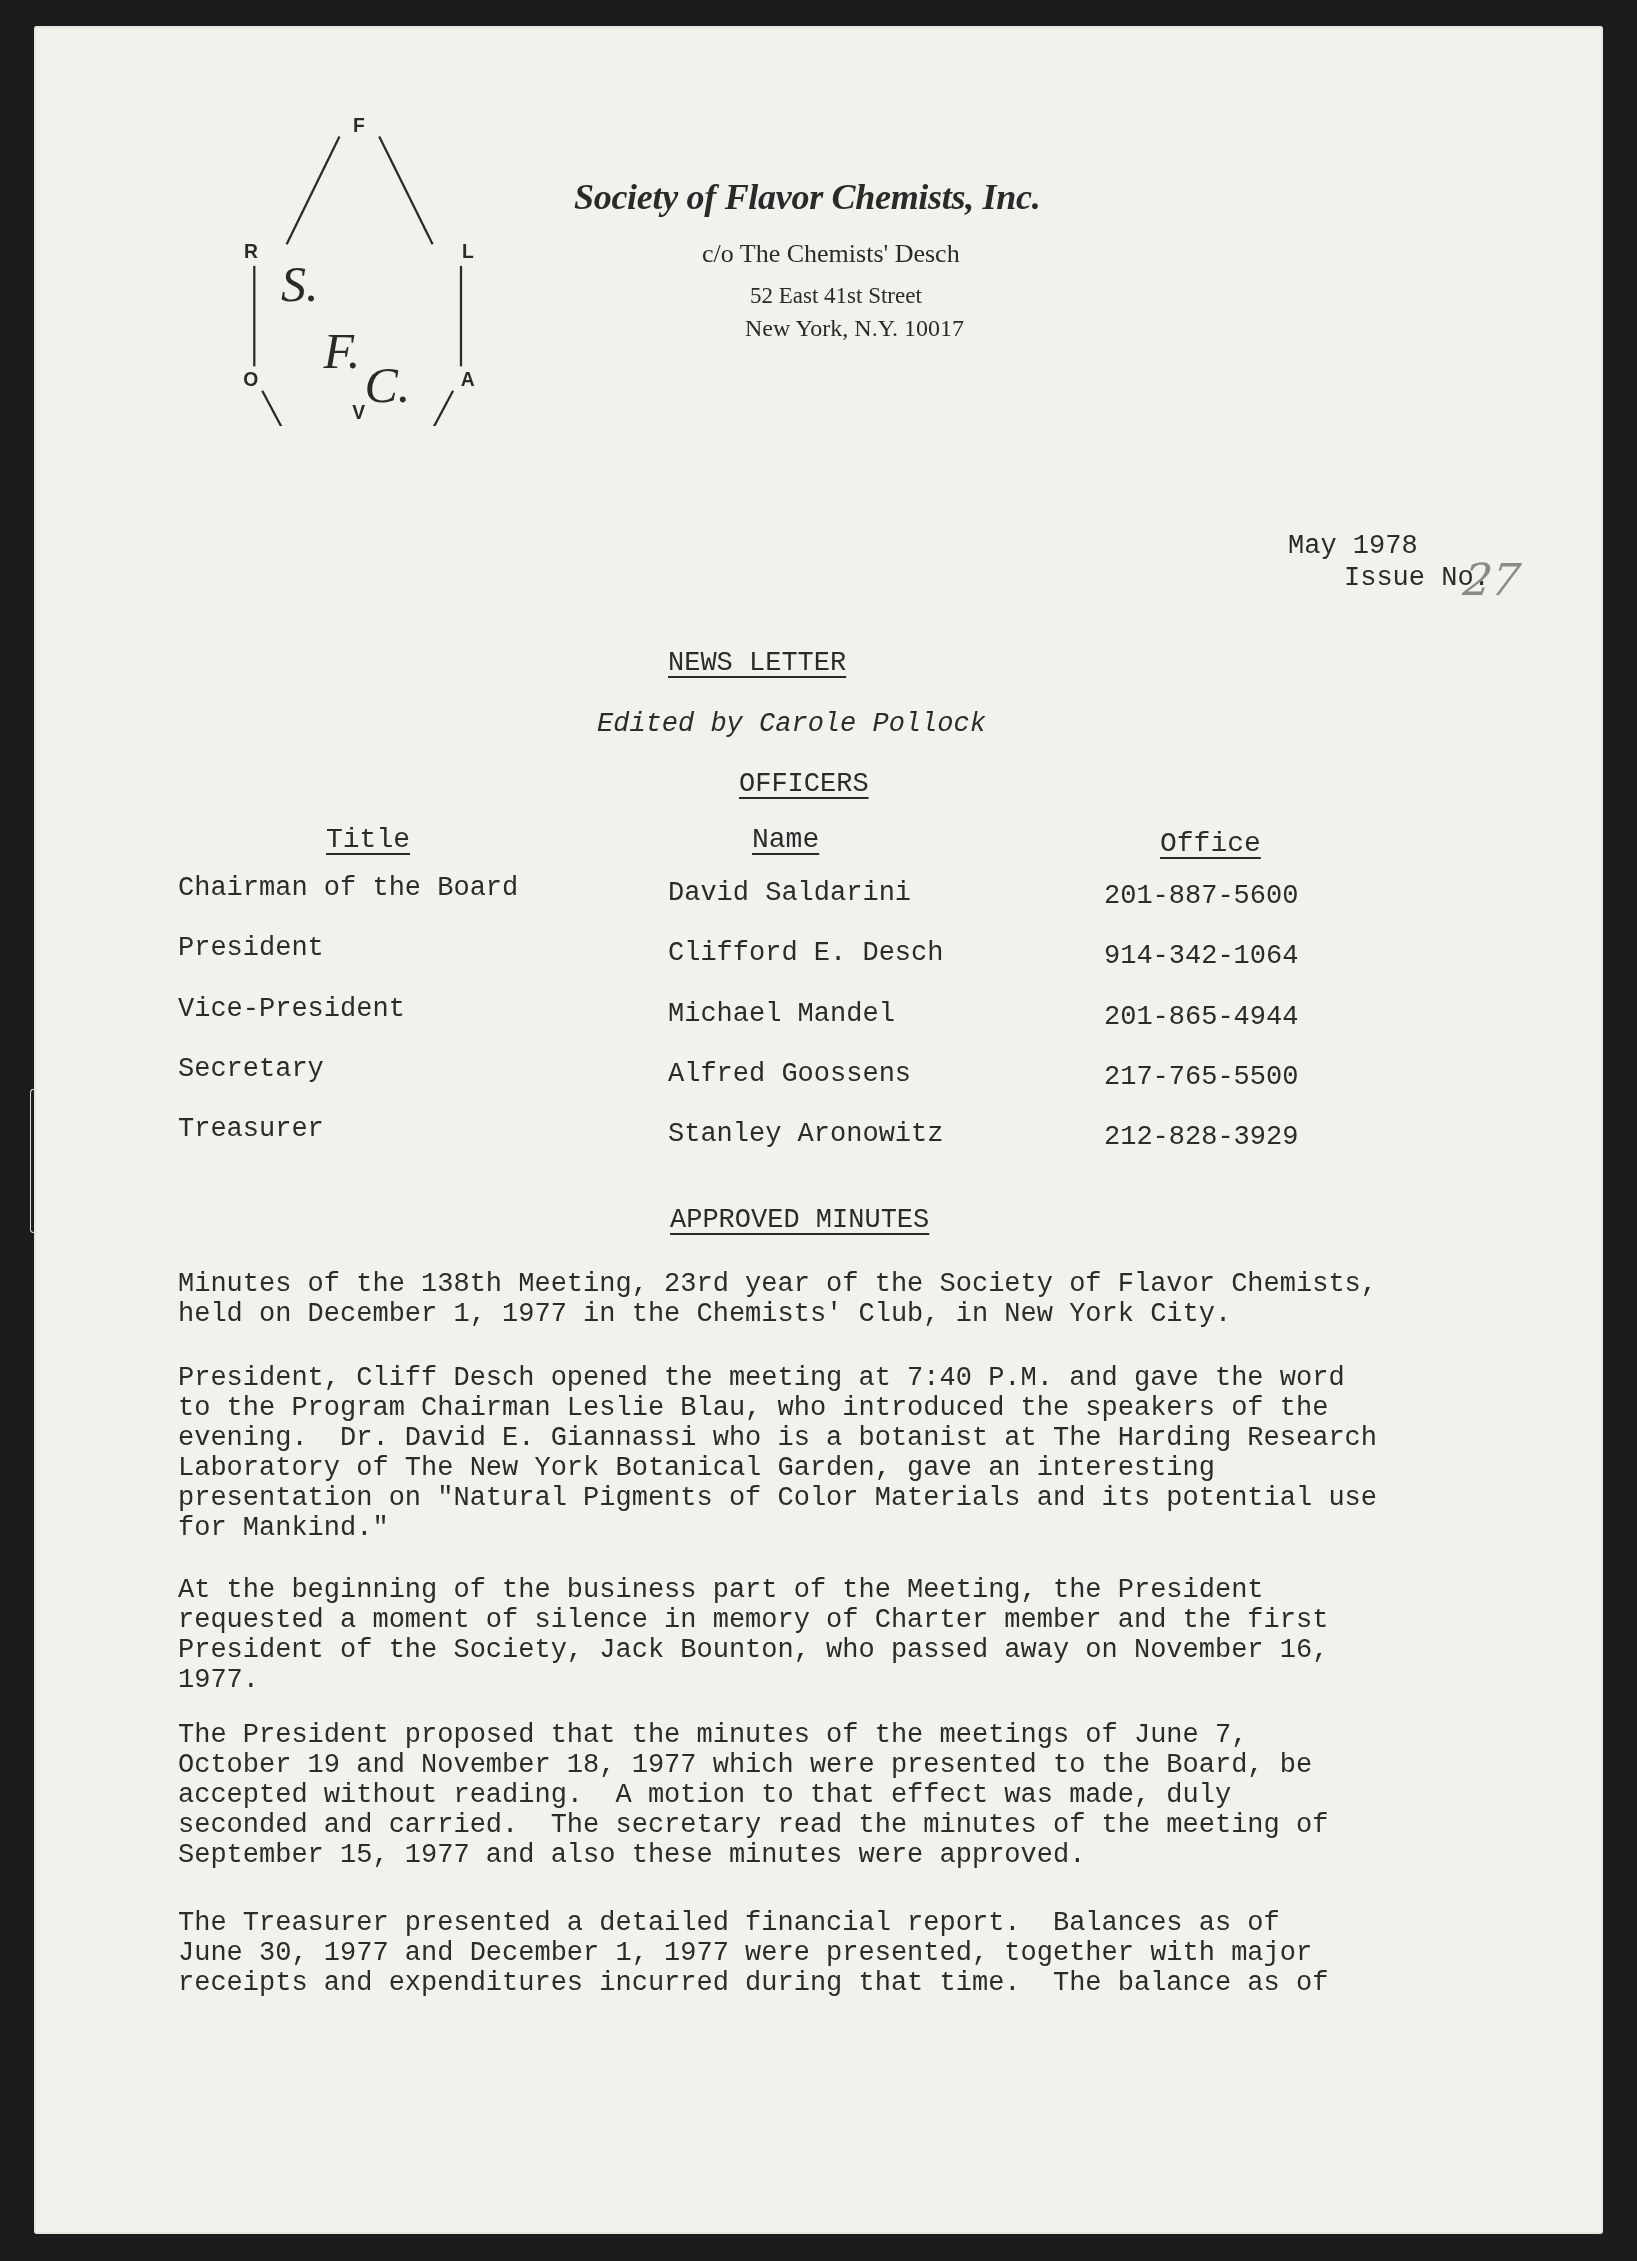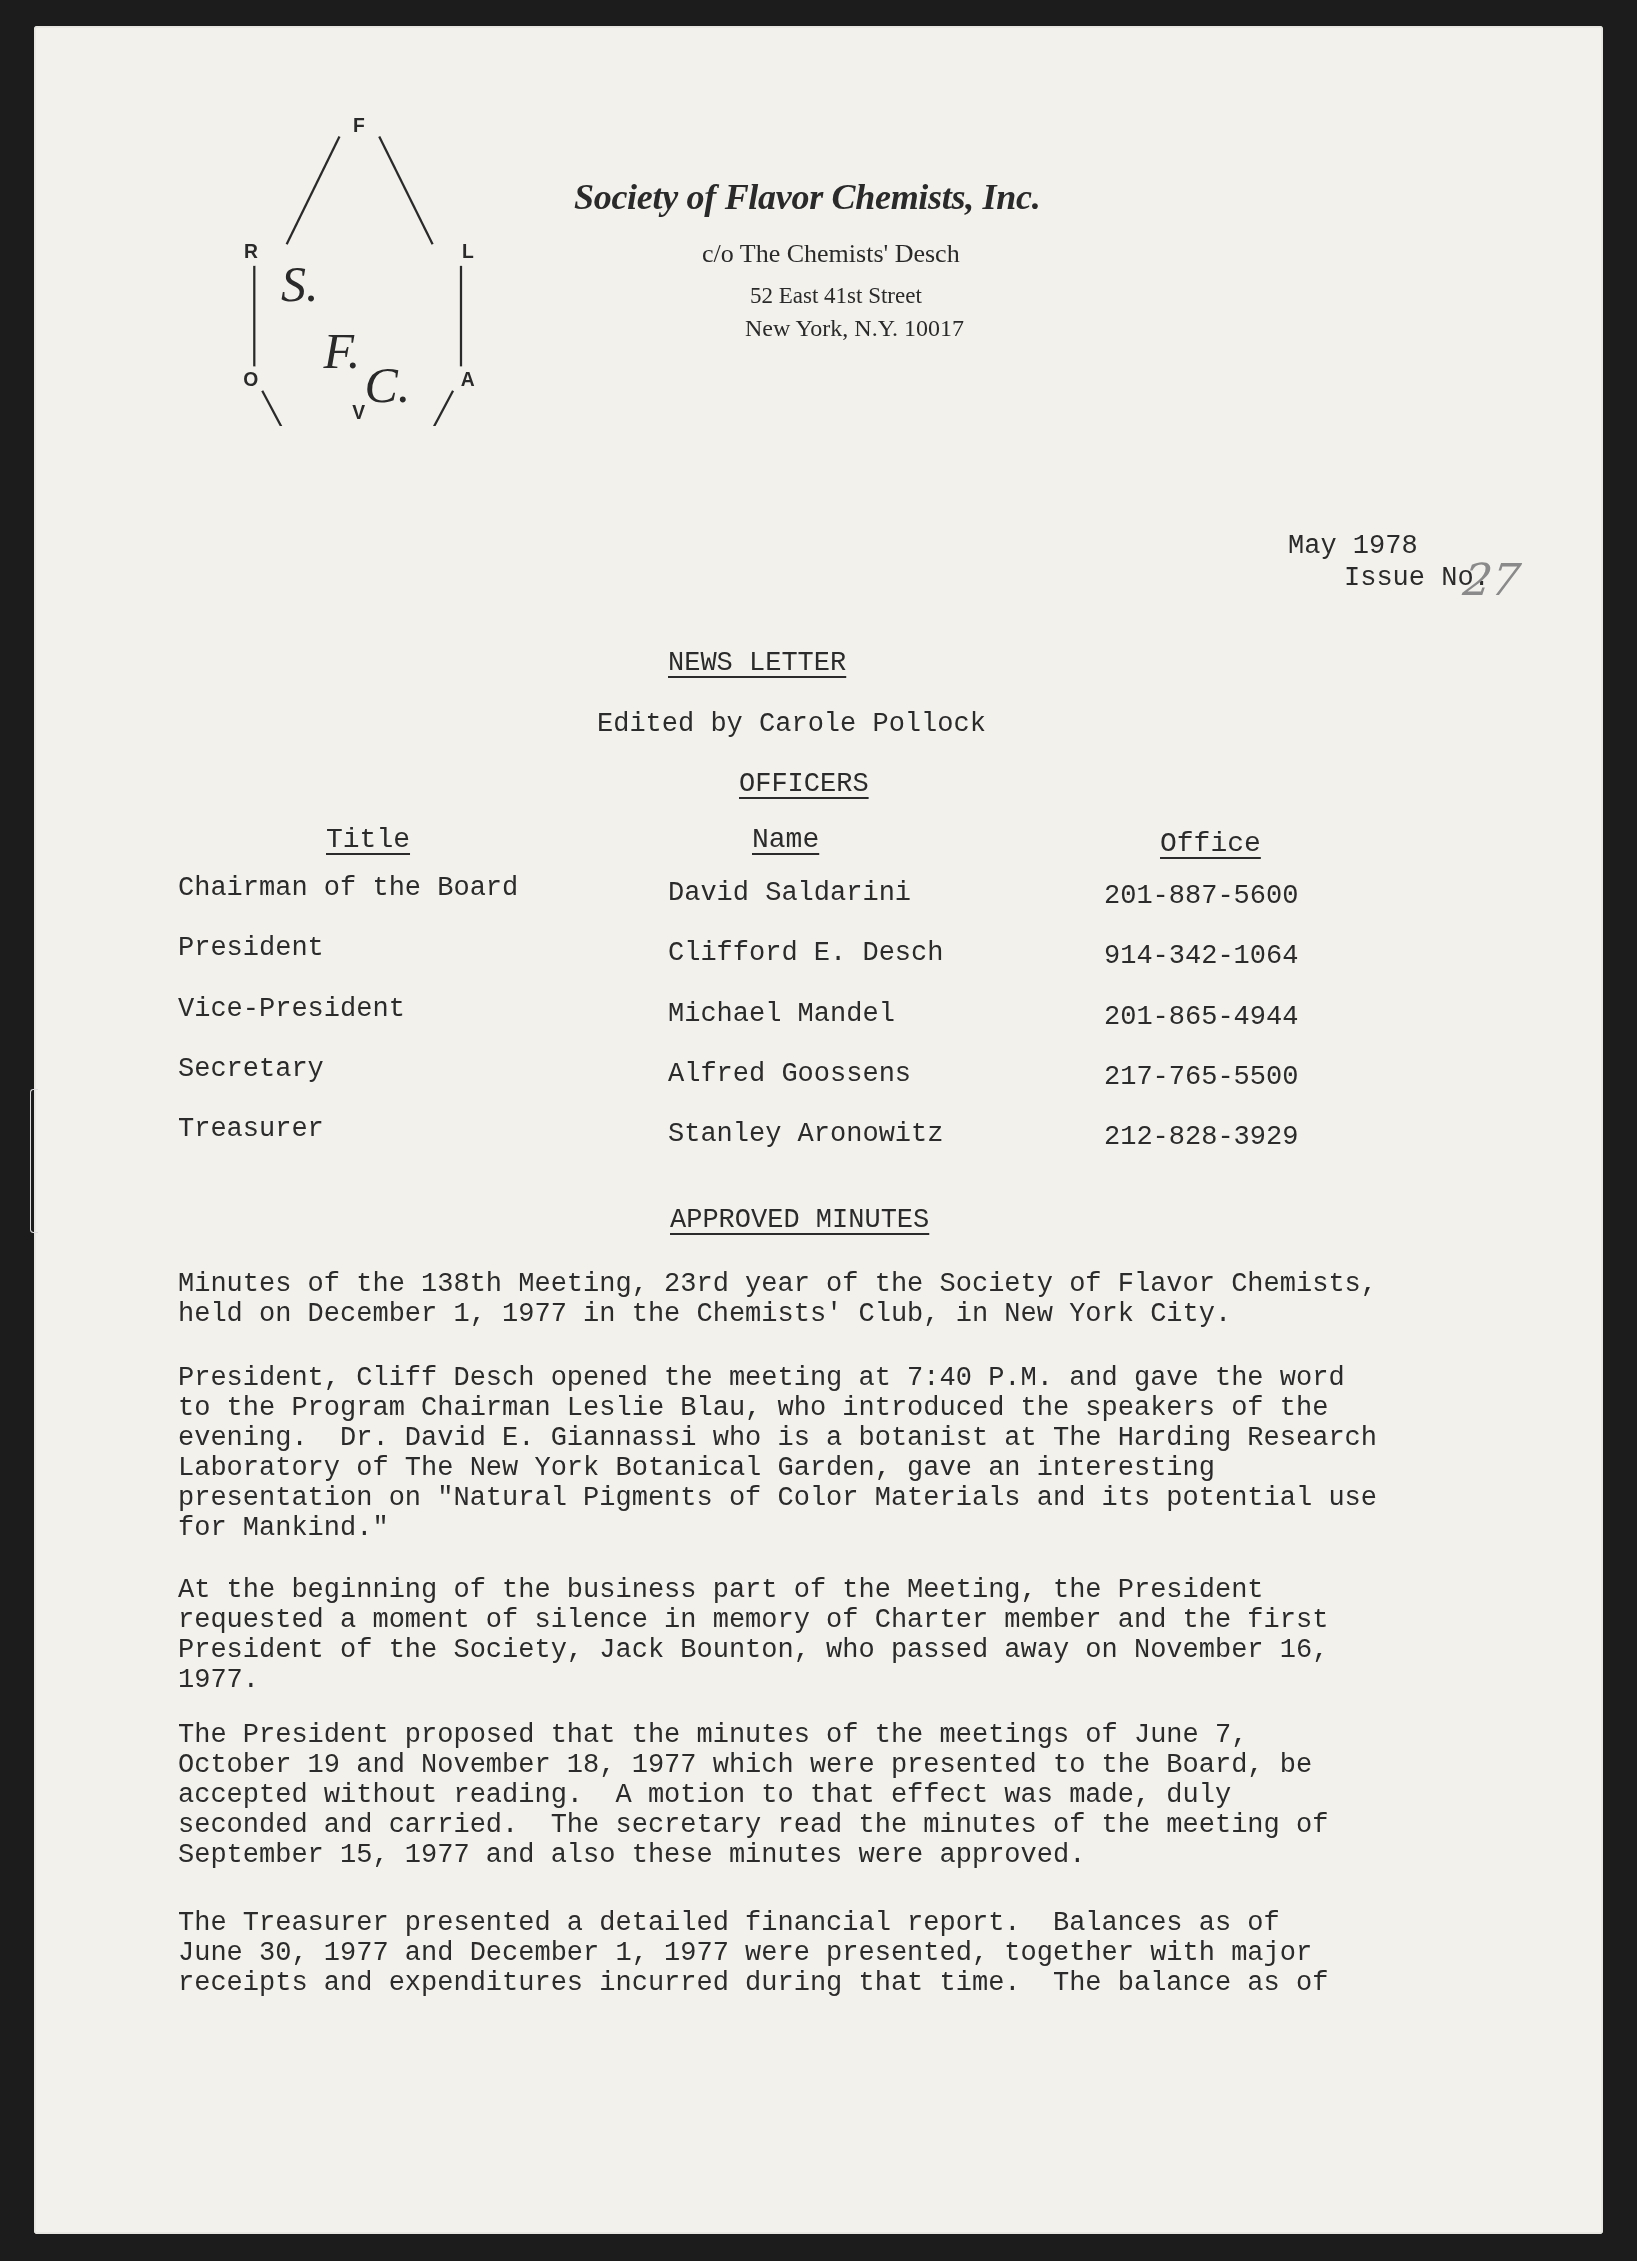--- a/index.html
+++ b/index.html
@@ -26,21 +26,21 @@
   .addr1 { left:702px; top:239px; font-size:26px; }
   .addr2 { left:750px; top:283px; font-size:23px; }
   .addr3 { left:745px; top:315px; font-size:24px; }
 
   .date { left:1288px; top:531px; font-size:27px; }
   .issue { left:1344px; top:563px; font-size:27px; }
   .hand-num { left:1464px; top:554px; font-size:44px; color:#8a8a8a; font-family:"DejaVu Serif",serif; font-style:italic; transform:skewX(-8deg); }
 
   .center-head { font-size:27px; text-decoration:underline; text-decoration-thickness:2.3px; text-underline-offset:5.7px; }
   .newsletter { left:668px; top:648px; }
-  .editor { left:597px; top:709px; font-size:27px; }
+  .editor { left:597px; top:709px; font-size:27px;font-style:italic; }
   .officers { left:739px; top:769px; }
 
   .col-head { font-size:28px; text-decoration:underline; text-decoration-thickness:2.3px; text-underline-offset:5.7px; top:824px; }
   .ch-title { left:326px; }
   .ch-name { left:752px; }
   .ch-office { left:1160px; top:828px; }
 
   .row { position:absolute; left:0; width:1496px; font-size:27px; height:34px; }
   .row .c1 { position:absolute; left:178px; }
   .row .c2 { position:absolute; left:668px; top:4.5px; }

